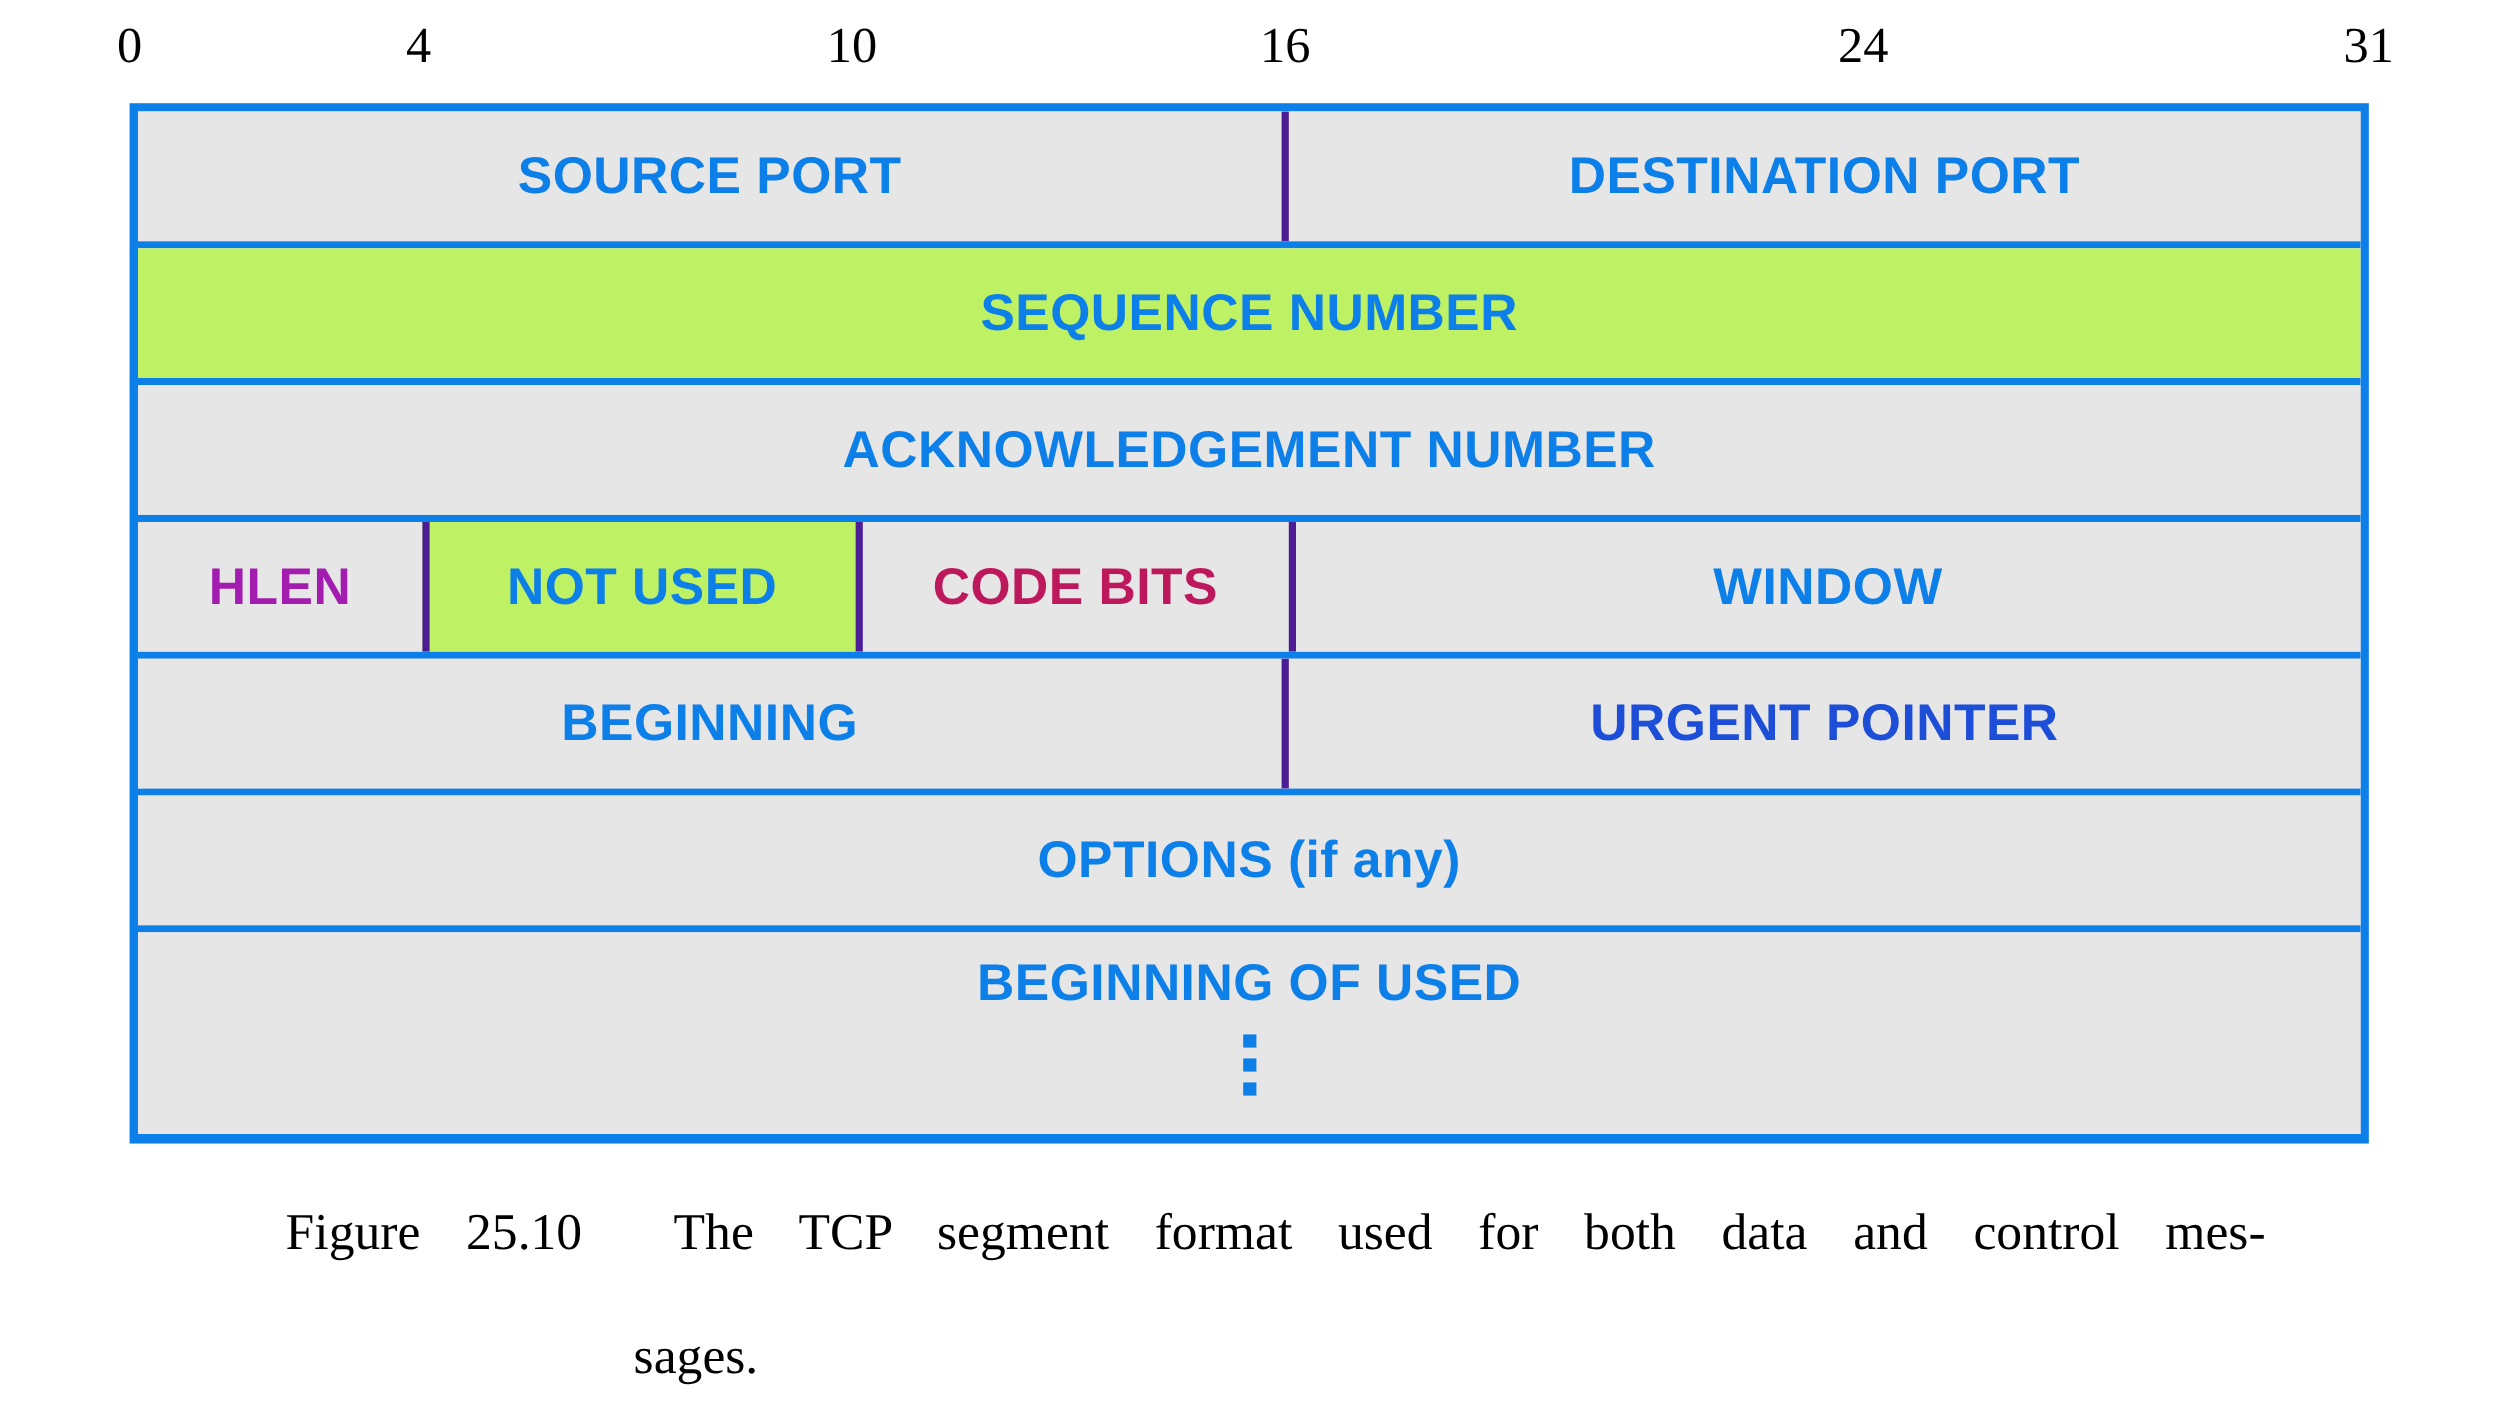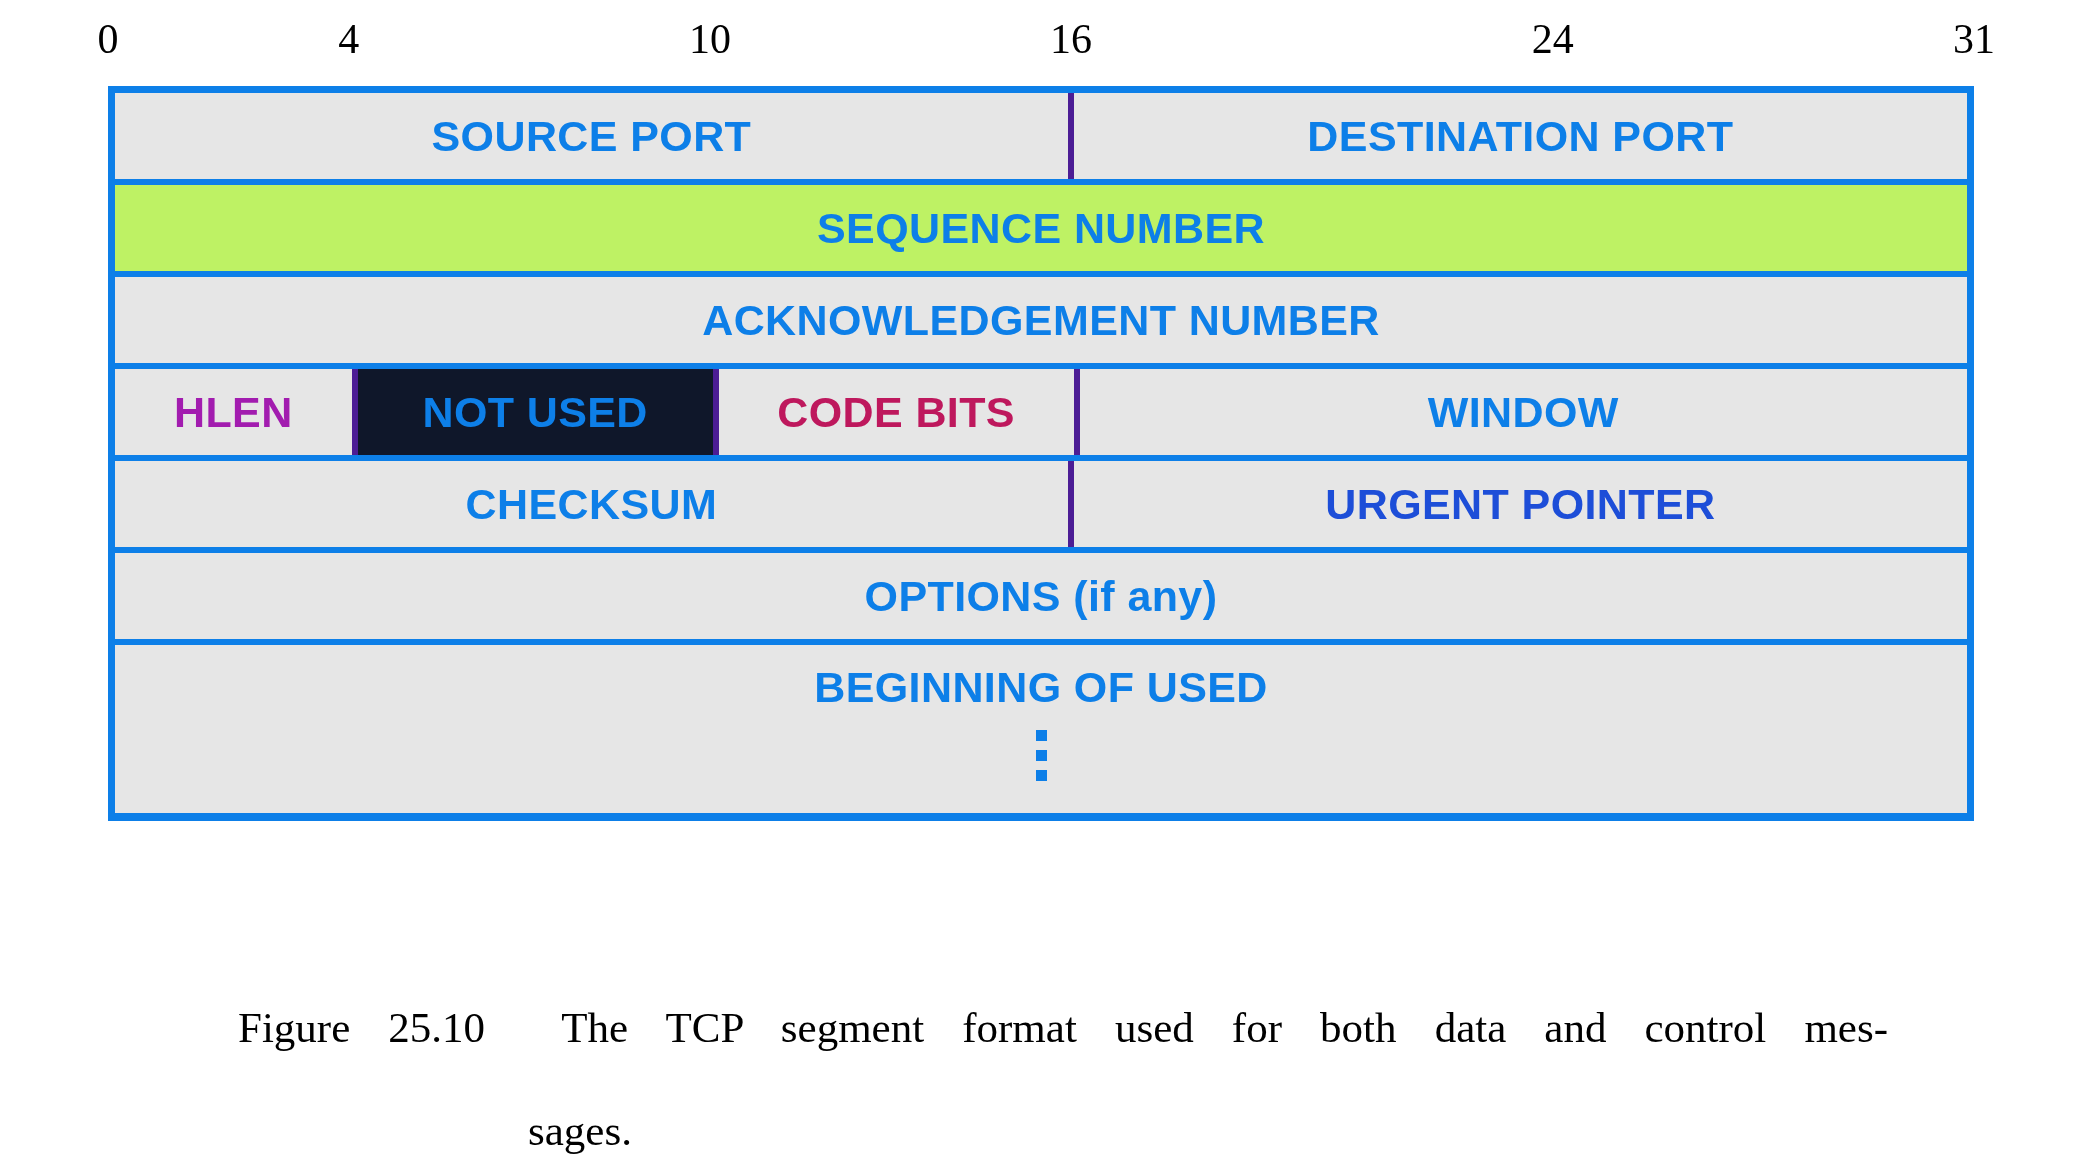--- a/index.html
+++ b/index.html
@@ -61,21 +61,21 @@
     display: flex;
     width: 100%;
     box-sizing: border-box;
     border-bottom: 6px solid #0d7fe8;
     background: #e6e6e6;
   }
   .seg-row.last-row { border-bottom: none; }
 
   .seg-cell {
     box-sizing: border-box;
-    height: 86px;
+    height: 108px;
     display: flex;
     align-items: center;
     justify-content: center;
     color: #0d7fe8;
     font-family: "Liberation Sans", sans-serif;
     font-weight: bold;
     font-size: 43px;
     letter-spacing: 0.4px;
     white-space: nowrap;
     overflow: hidden;
@@ -160,33 +160,33 @@
       </div>
       <div class="seg-row">
         <div class="seg-cell" style="flex: 31 0 0px; color: rgb(13, 127, 232); background: rgb(230, 230, 230);">
           <span>ACKNOWLEDGEMENT NUMBER</span>
         </div>
       </div>
       <div class="seg-row">
         <div class="seg-cell" style="flex: 4 0 0px; color: #a21caf; background: rgb(230, 230, 230);">
           <span>HLEN</span>
         </div>
-        <div class="seg-cell" style="flex: 6 0 0px; color: rgb(13, 127, 232); background: #0f172a;">
+        <div class="seg-cell" style="flex: 6 0 0px; color: rgb(13, 127, 232); background: #bef264;">
           <span>NOT USED</span>
         </div>
         <div class="seg-cell" style="flex: 6 0 0px; color: #be185d; background: rgb(230, 230, 230);">
           <span>CODE BITS</span>
         </div>
         <div class="seg-cell" style="flex: 15 0 0px; color: rgb(13, 127, 232); background: rgb(230, 230, 230);">
           <span>WINDOW</span>
         </div>
       </div>
       <div class="seg-row">
         <div class="seg-cell" style="flex: 16 0 0px; color: rgb(13, 127, 232); background: rgb(230, 230, 230);">
-          <span>CHECKSUM</span>
+          <span>BEGINNING</span>
         </div>
         <div class="seg-cell" style="flex: 15 0 0px; color: #1d4ed8; background: rgb(230, 230, 230);">
           <span>URGENT POINTER</span>
         </div>
       </div>
       <div class="seg-row">
         <div class="seg-cell" style="flex: 31 0 0px; color: rgb(13, 127, 232); background: rgb(230, 230, 230);">
           <span>OPTIONS (if any)</span>
         </div>
       </div>

